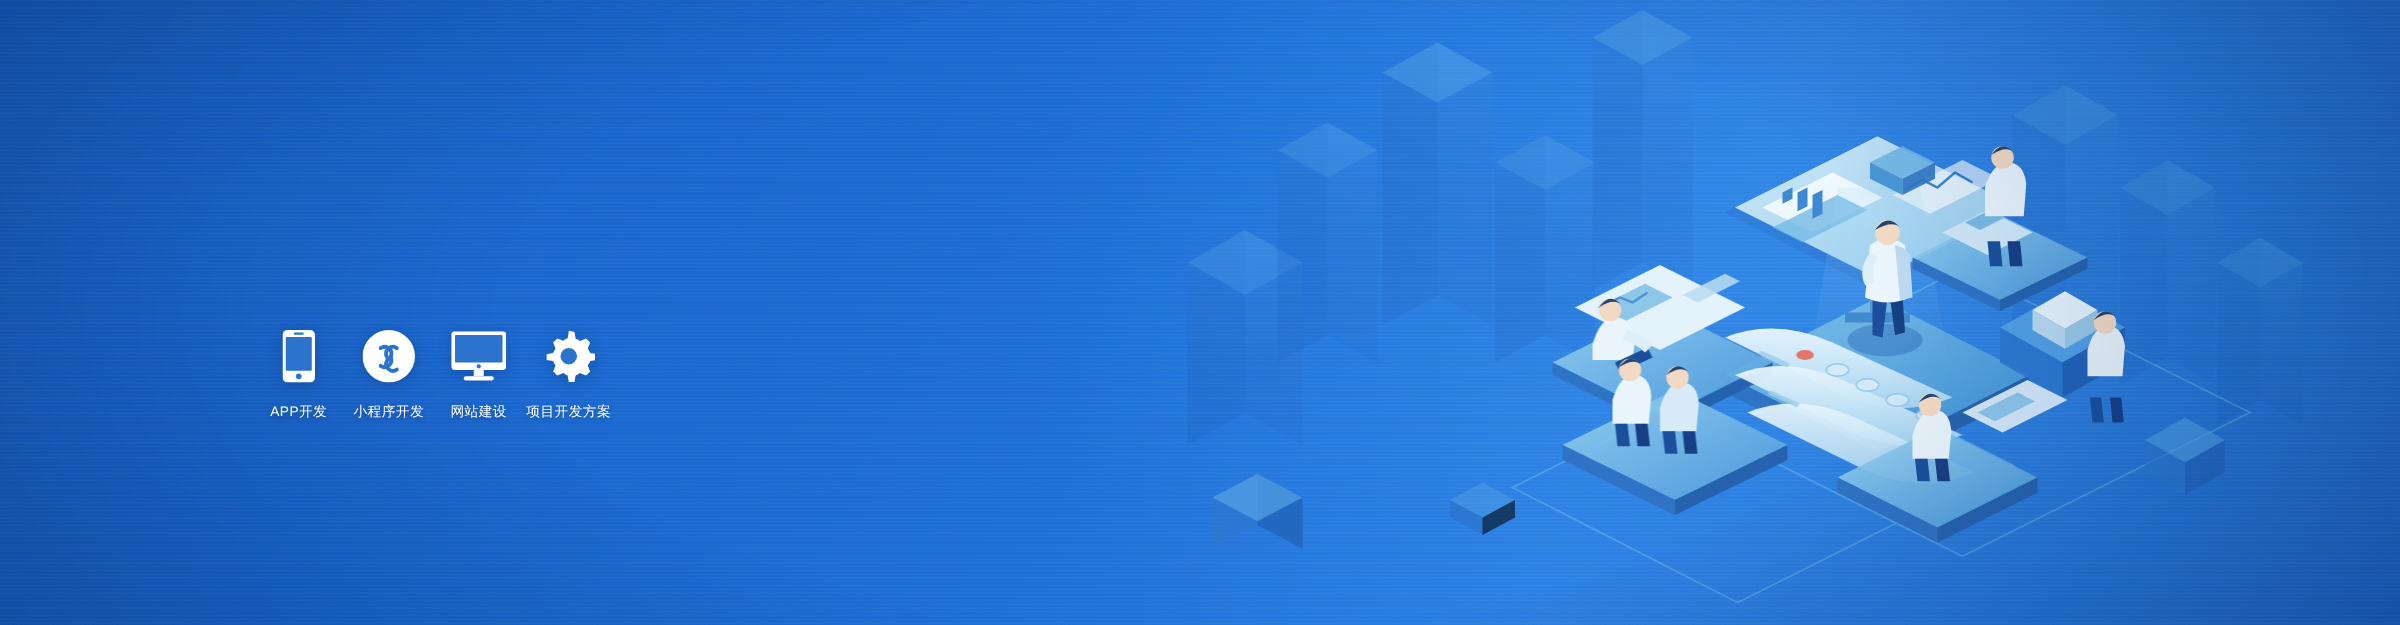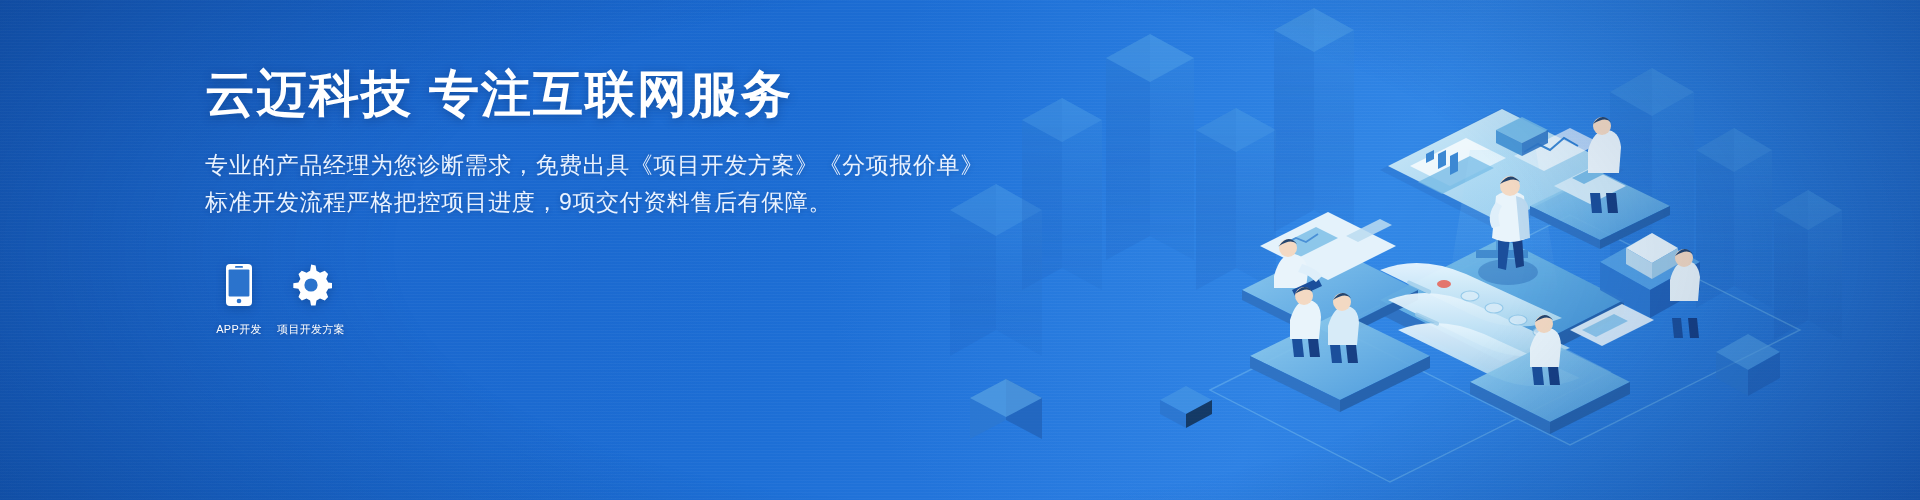--- a/index.html
+++ b/index.html
@@ -341,44 +341,60 @@
       <g opacity=".55">
         <polygon points="250,400 276,386 302,400 276,414" fill="#4e9ce4"></polygon>
         <polygon points="250,400 276,414 276,428 250,414" fill="#2d6fc4"></polygon>
         <polygon points="302,400 276,414 276,428 302,414" fill="#24५fb0"></polygon>
       </g>
     </svg>
   </div>
 
   <div id="vignette"></div>
 
-  <div id="copy">
-    <h1 id="headline">云迈科技 专注互联网服务</h1>
-    <div id="subtitle">
-      <div class="sub-line">专业的产品经理为您诊断需求，免费出具《项目开发方案》《分项报价单》</div>
-      <div class="sub-line">标准开发流程严格把控项目进度，9项交付资料售后有保障。</div>
-    </div>
-  </div>
 
   <div id="services">
 
     <div class="service">
       <span class="svc-icon">
         <svg width="26" height="42" viewBox="0 0 26 42">
           <rect x="0" y="0" width="26" height="42" rx="4" fill="#ffffff"></rect>
           <rect x="2.6" y="5.5" width="20.8" height="27" rx="1" fill="#2b73cc"></rect>
           <rect x="9" y="2" width="8" height="1.8" rx="0.9" fill="#2b73cc"></rect>
           <circle cx="13" cy="37" r="2.3" fill="#2b73cc"></circle>
         </svg>
       </span>
       <span class="svc-label">APP开发</span>
     </div>
 
-
-
+    <div class="service">
+      <span class="svc-icon">
+        <svg width="42" height="42" viewBox="0 0 42 42">
+          <circle cx="21" cy="21" r="21" fill="#ffffff"></circle>
+          <path d="M14.5 14.5 a5.5 5.5 0 0 1 8 7 l-3 3.2 a5.5 5.5 0 0 0 8 7" fill="none" stroke="#2b73cc" stroke-width="3.1" stroke-linecap="round"></path>
+          <path d="M27.5 14.5 a5.5 5.5 0 0 0 -8 7" fill="none" stroke="#2b73cc" stroke-width="3.1" stroke-linecap="round"></path>
+          <path d="M14.5 28.7 a5.5 5.5 0 0 0 8 -7" fill="none" stroke="#2b73cc" stroke-width="3.1" stroke-linecap="round"></path>
+        </svg>
+      </span>
+      <span class="svc-label">小程序开发</span>
+    </div>
+
+
+    <div class="service">
+      <span class="svc-icon">
+        <svg width="44" height="40" viewBox="0 0 44 40">
+          <rect x="0" y="0" width="44" height="31" rx="3" fill="#ffffff"></rect>
+          <rect x="3" y="3" width="38" height="22" rx="1" fill="#2b73cc"></rect>
+          <circle cx="22" cy="28" r="1.7" fill="#2b73cc"></circle>
+          <rect x="18" y="31" width="8" height="5" fill="#ffffff"></rect>
+          <rect x="10" y="36" width="24" height="3.4" rx="1.7" fill="#ffffff"></rect>
+        </svg>
+      </span>
+      <span class="svc-label">网站建设</span>
+    </div>
 
     <div class="service">
       <span class="svc-icon">
         <svg width="42" height="42" viewBox="0 0 42 42">
           <path fill="#ffffff" d="M21 0.5 l4.6 1.1 .9 5.1 a14.8 14.8 0 0 1 3.5 2 l4.8-1.9 3.3 3.3 -1.9 4.8 a14.8 14.8 0 0 1 2 3.5 l5.1 .9 0 4.6 -5.1 .9 a14.8 14.8 0 0 1 -2 3.5 l1.9 4.8 -3.3 3.3 -4.8-1.9 a14.8 14.8 0 0 1 -3.5 2 l-.9 5.1 -4.6 0 -.9-5.1 a14.8 14.8 0 0 1 -3.5-2 l-4.8 1.9 -3.3-3.3 1.9-4.8 a14.8 14.8 0 0 1 -2-3.5 l-5.1-.9 0-4.6 5.1-.9 a14.8 14.8 0 0 1 2-3.5 l-1.9-4.8 3.3-3.3 4.8 1.9 a14.8 14.8 0 0 1 3.5-2 l.9-5.1 z"></path>
           <circle cx="21" cy="21" r="6.6" fill="#2b73cc"></circle>
         </svg>
       </span>
       <span class="svc-label">项目开发方案</span>
     </div>

